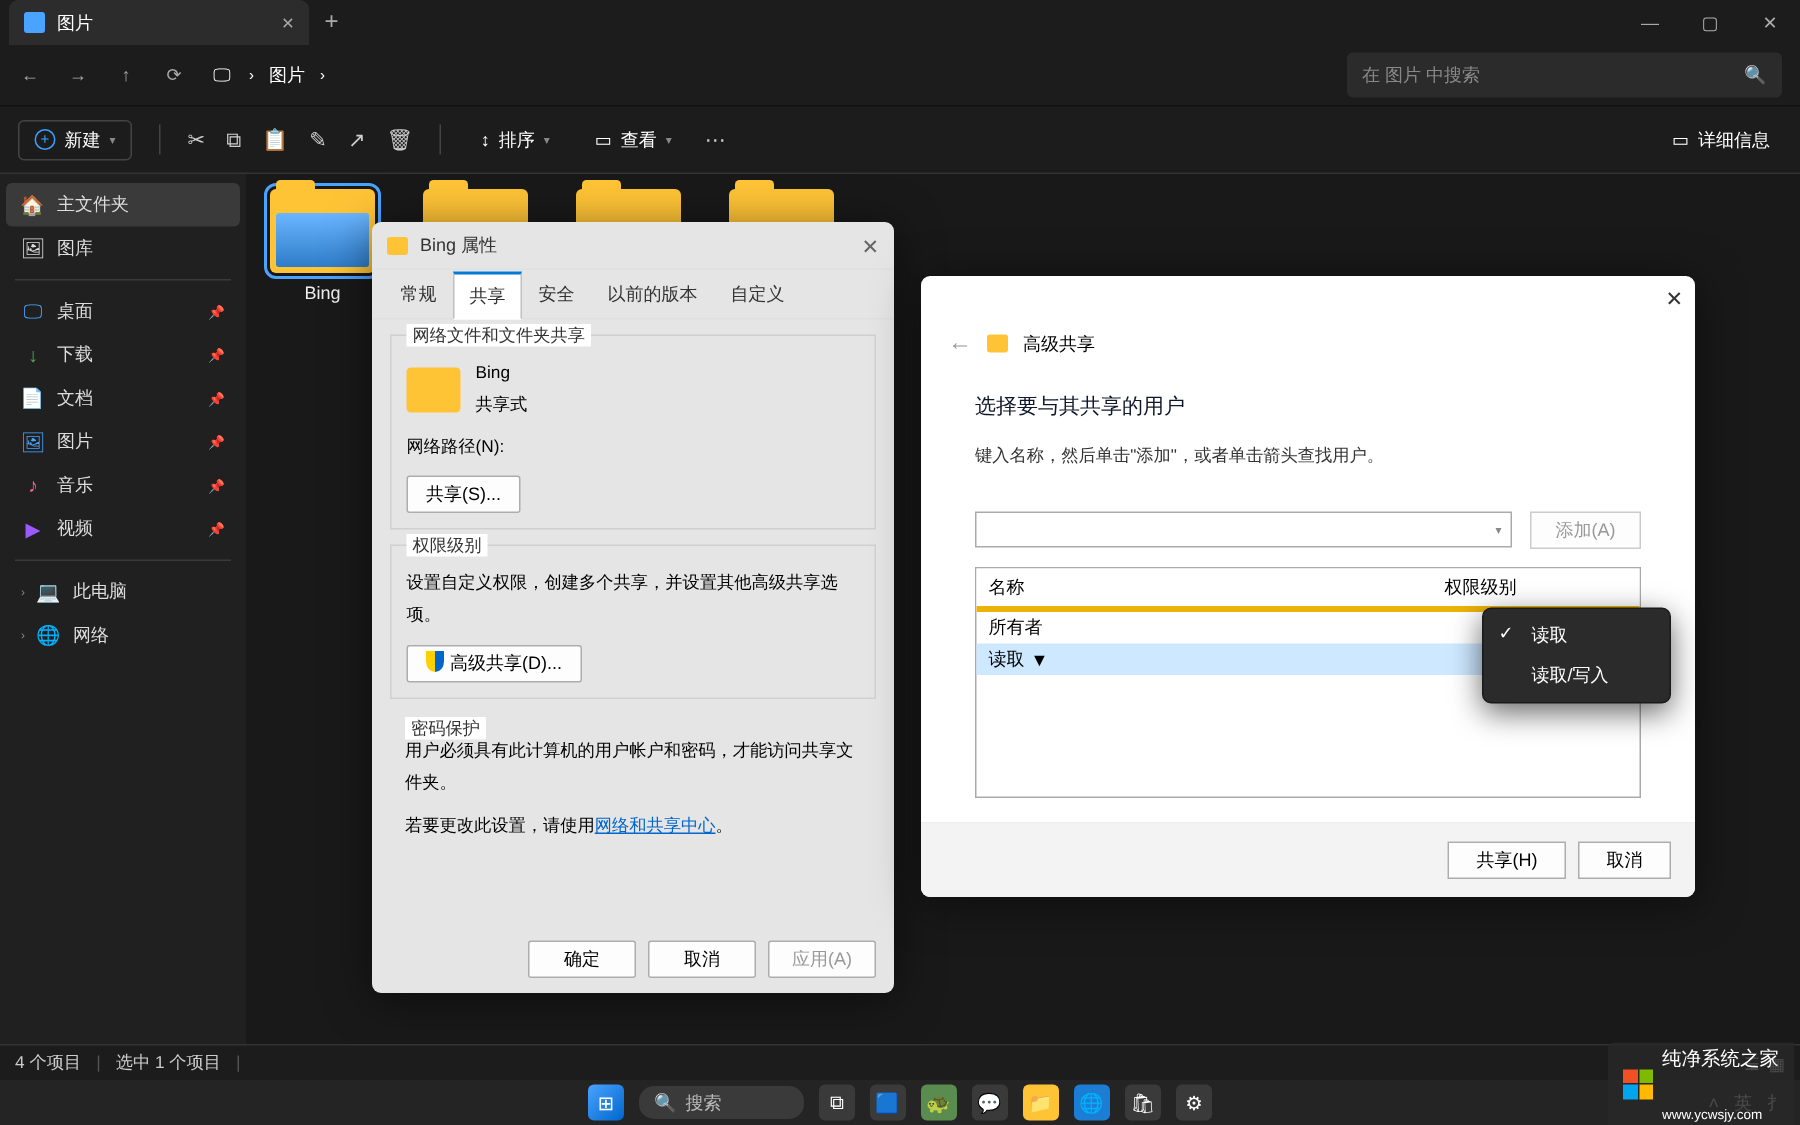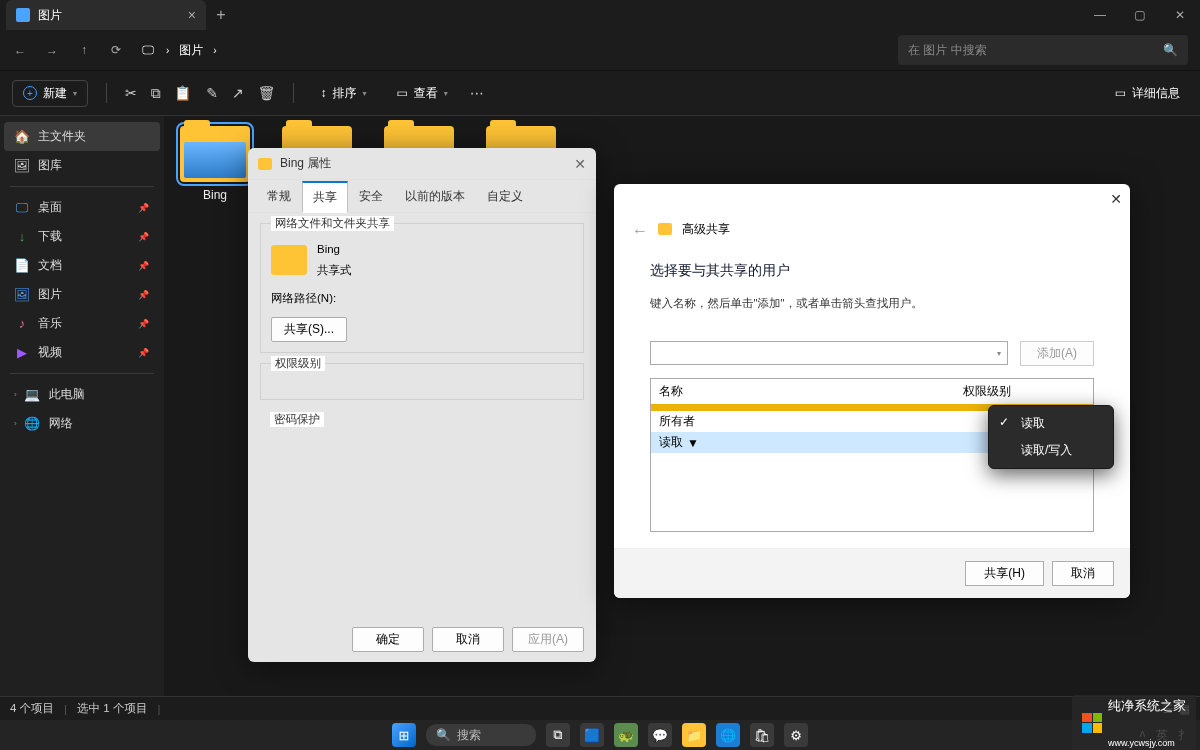--- a/index.html
+++ b/index.html
@@ -74,21 +74,21 @@
 .nd-close { font-size:14px; color:#333;}
 .netdlg-body { padding:6px 36px 14px;}
 .nd-hdr { display:flex; align-items:center; gap:10px; margin-bottom:24px; margin-left:-18px;}
 .nd-back { font-size:16px; color:#999;}
 .nd-h1 { font-size:14px; color:#0f172a; margin-bottom:16px;}
 .nd-sub { font-size:11.5px; color:#333; margin-bottom:30px;}
 .combo-row { display:flex; gap:12px; margin-bottom:12px;}
 .combo { flex:1; height:24px; border:1px solid #aaa; display:flex; align-items:center; justify-content:flex-end; padding:0 6px;}
 .add-btn { border:1px solid #ccc; background:#fdfdfd; padding:3px 16px; color:#999; font-size:12px;}
 .usertable { border:1px solid #aaa; height:154px; font-size:12px;}
-.ut-head { display:flex; border-bottom:7px solid #eab308; background:#fff;}
+.ut-head { display:flex; border-bottom:4px solid #eab308; background:#fff;}
 .ut-col { padding:4px 8px;}
 .ut-col.c1 { flex:1;}
 .ut-col.c2 { width:138px;}
 .ut-row { display:flex; align-items:center;}
 .ut-row .ut-col { padding:2px 8px;}
 .ut-row.selected { background:#cde8ff;}
 .user-icon { width:14px; height:14px; border-radius:50%; background:#7ab865; display:inline-block; margin-right:4px; vertical-align:-2px;}
 .grp-icon { width:14px; height:14px; background:#8b6914; display:inline-block; margin-right:4px; vertical-align:-2px;}
 .perm-drop { display:flex; align-items:center; gap:4px;}
 .nd-help { margin-top:16px;}
@@ -283,23 +283,31 @@
           <div>Bing</div>
           <div>共享式</div>
         </div>
       </div>
       <div style="margin-top:8px;">网络路径(N):</div>
       <div style="margin-top:8px;"><button class="props-btn">共享(S)...</button></div>
     </div>
   </div>
   <div class="fieldset">
     <span class="fieldset-title">权限级别</span>
+    <div class="fs-body">
+      <div>设置自定义权限，创建多个共享，并设置其他高级共享选项。</div>
+      <div style="margin-top:10px;"><button class="props-btn"><span class="shield"></span><span>高级共享(D)...</span></button></div>
+    </div>
   </div>
   <div class="fieldset" style="border:none;">
     <span class="fieldset-title" style="top:-8px;">密码保护</span>
+    <div class="fs-body">
+      <div>用户必须具有此计算机的用户帐户和密码，才能访问共享文件夹。</div>
+      <div style="margin-top:8px;"><span>若要更改此设置，请使用</span><a class="link">网络和共享中心</a><span>。</span></div>
+    </div>
   </div>
   <div class="props-footer">
     <button class="props-btn">确定</button>
     <button class="props-btn">取消</button>
     <button class="props-btn disabled">应用(A)</button>
   </div>
 </div>
 
 <div class="netdlg">
   <div class="netdlg-title">

